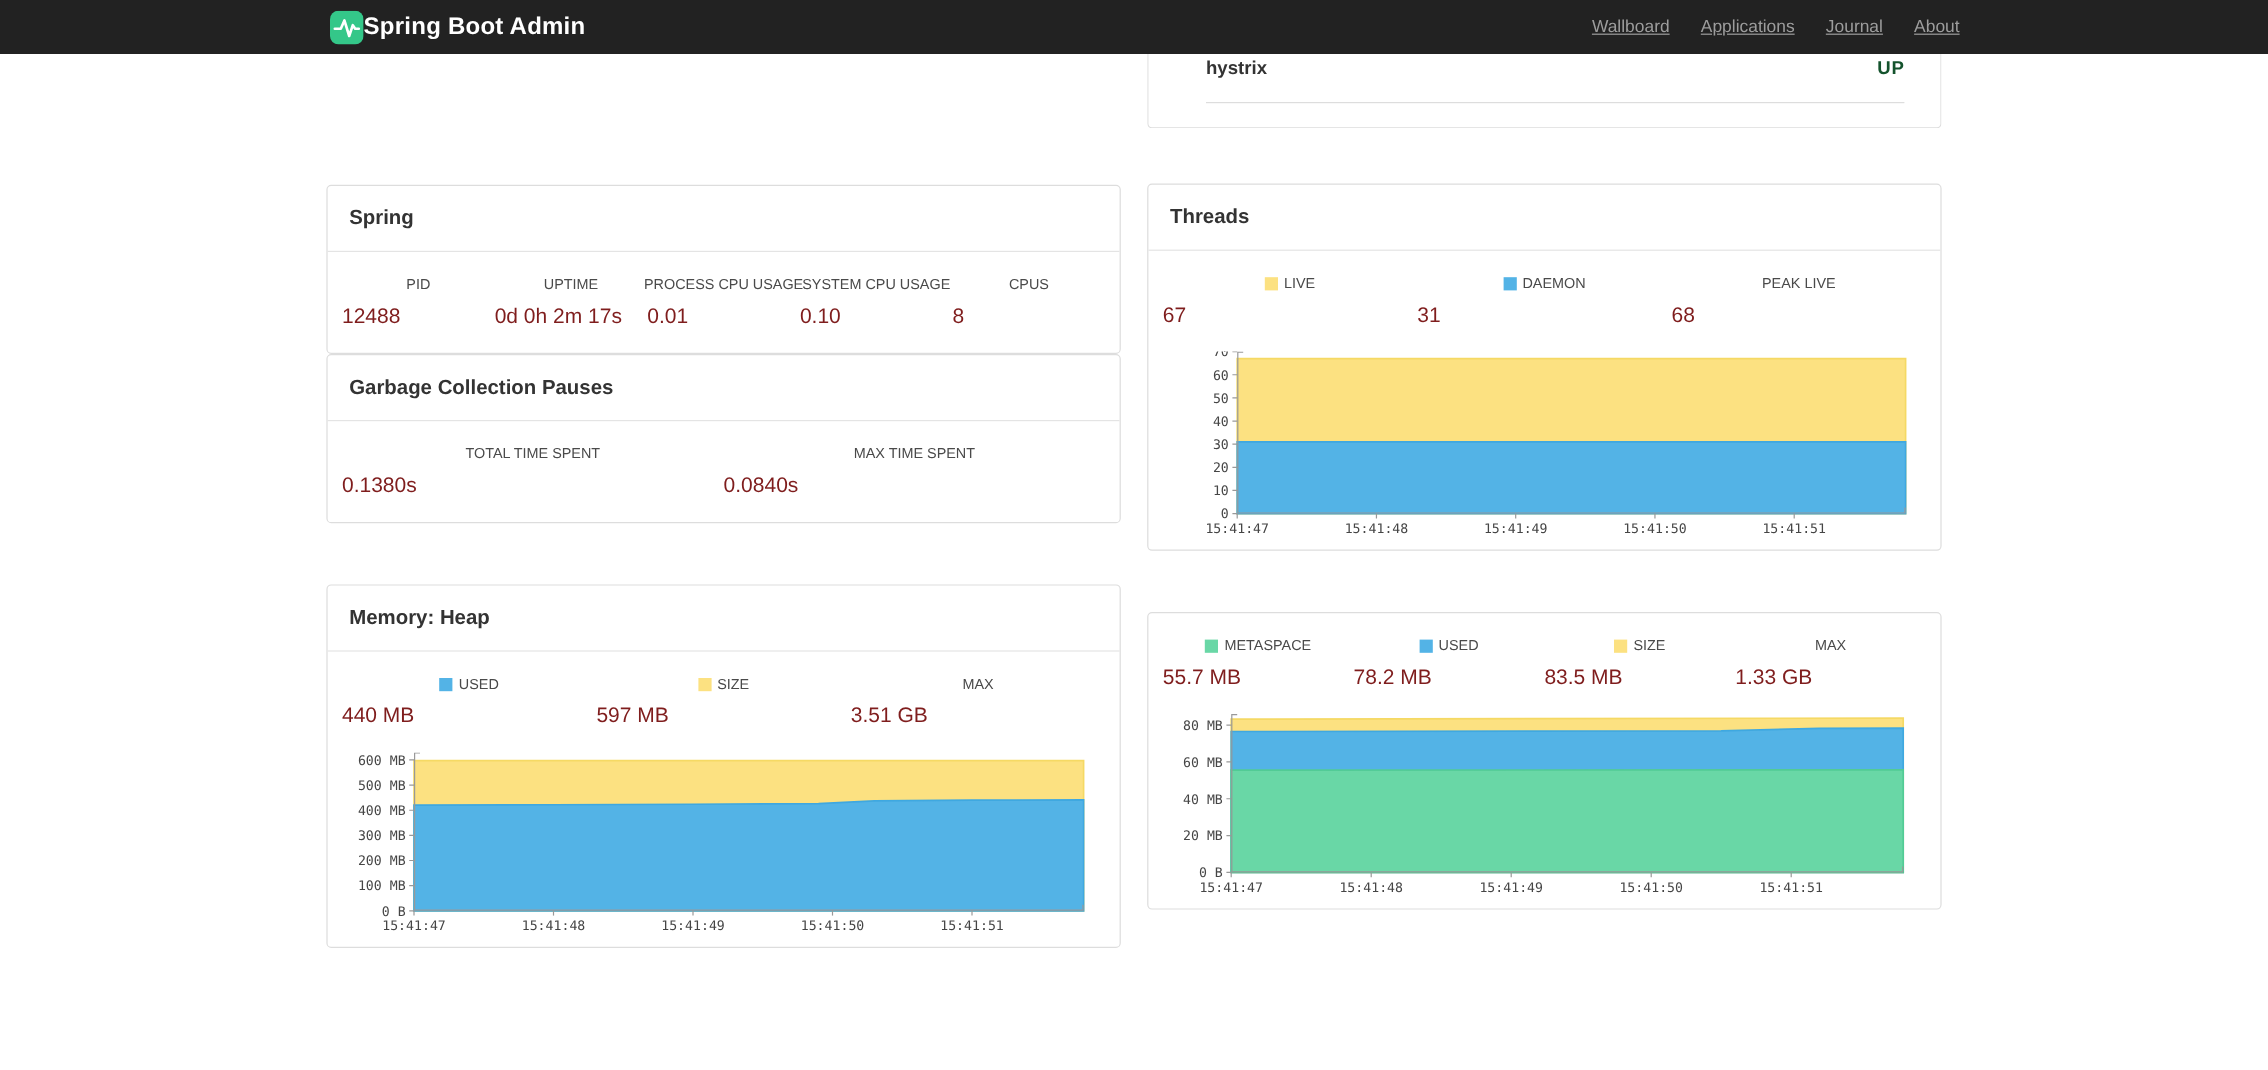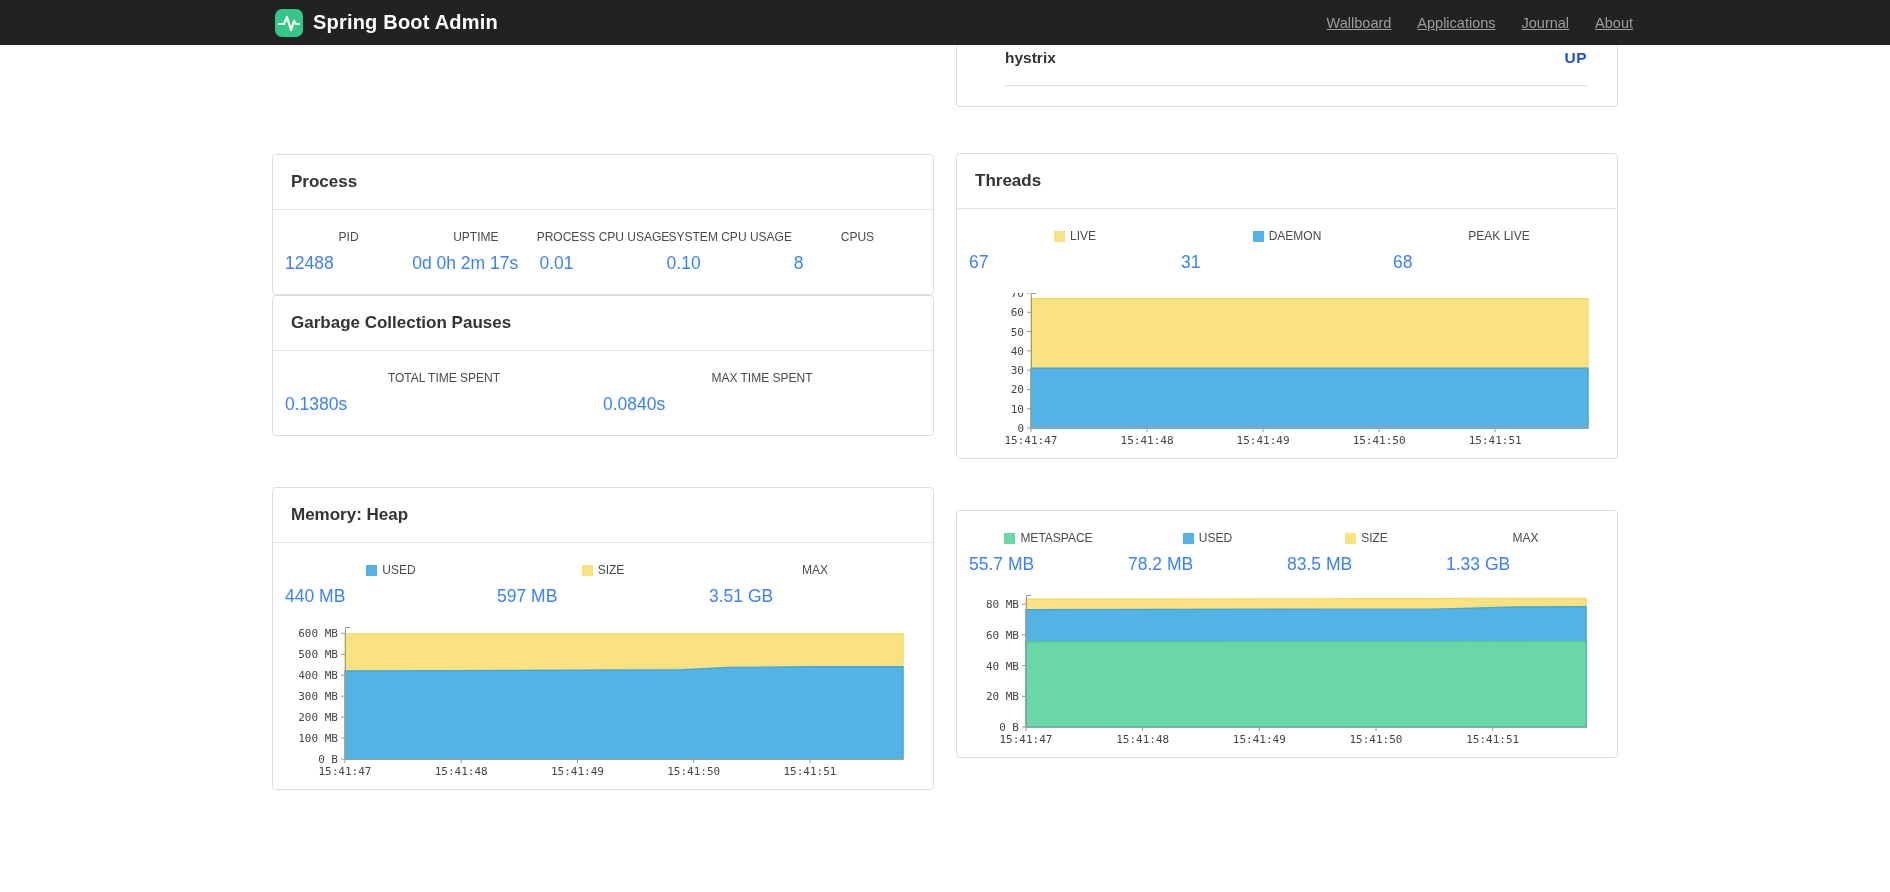--- a/index.html
+++ b/index.html
@@ -6,21 +6,21 @@
   html,body { margin:0; padding:0; }
   body {
     width:1890px; height:892px; overflow:hidden;
     background:#ffffff; color:#333;
     font-family:"Liberation Sans", sans-serif;
   }
 
   
   .navbar { height:45px; background:#222; display:flex; align-items:center; }
   .nav-inner { width:1376px; margin:0 auto; display:flex; align-items:center; justify-content:space-between; }
-  .brand { display:flex; align-items:center; gap:10px; cursor:pointer;padding-left:18px; }
+  .brand { display:flex; align-items:center; cursor:pointer;padding-left:18px; }
   .brand-text { color:#fff; font-size:20px; font-weight:bold; letter-spacing:0.2px; }
   .nav-links { display:flex; align-items:center; }
   .nav-link { color:#9d9d9d; font-size:14.5px; padding:0 13px; cursor:pointer;text-decoration:underline; }
   .nav-link:last-child { padding-right:0; }
 
   
   .content { width:1346px; margin:0 auto; display:flex; gap:22px; }
   .col { width:662px; display:flex; flex-direction:column; }
   .col-left { padding-top:109px; }
 
@@ -36,21 +36,21 @@
   }
 
   .stats { display:flex; padding:20px 12px; }
   .stat { flex:1; min-width:0; }
   .stat-label {
     font-size:12px; color:#4a4a4a; white-space:nowrap;
     display:flex; align-items:center; justify-content:center; gap:5px;
     height:14px;
   }
   .sq { width:11px; height:11px; display:inline-block; flex:none; }
-  .stat-value { font-size:17.5px; color:#3b82f6; margin-top:9px; }
+  .stat-value { font-size:17.5px; color:#7f1d1d; margin-top:9px; }
 
   .chart-wrap { padding:0 0 4px 14px; }
   svg.chart { display:block; }
   svg.chart text { font-family:"DejaVu Sans Mono", monospace; font-size:11px; fill:#454545; }
 
   
   .status-row {
     margin:0 30px 0 48px; height:41px; padding-top:4px;
     border-bottom:1px solid #ddd;
     display:flex; justify-content:space-between; align-items:flex-start;
@@ -79,21 +79,21 @@
       <span class="nav-link">About</span>
     </nav>
   </div>
 </header>
 
 <div class="content">
 
   <div class="col col-left">
 
     <section class="panel">
-      <div class="panel-heading">Process</div>
+      <div class="panel-heading">Spring</div>
       <div class="stats">
         <div class="stat">
           <div class="stat-label">PID</div>
           <div class="stat-value">12488</div>
         </div>
         <div class="stat">
           <div class="stat-label">UPTIME</div>
           <div class="stat-value">0d 0h 2m 17s</div>
         </div>
         <div class="stat">
@@ -180,21 +180,21 @@
       </div>
     </section>
 
   </div>
 
   <div class="col">
 
     <section class="panel panel-cut">
       <div class="status-row">
         <span>hystrix</span>
-        <span class="status-up" style="color: #1d4ed8;">UP</span>
+        <span class="status-up" style="color: #14532d;">UP</span>
       </div>
     </section>
 
     <section class="panel mt-46">
       <div class="panel-heading">Threads</div>
       <div class="stats">
         <div class="stat">
           <div class="stat-label">
             <span class="sq" style="background-color: rgb(252, 225, 129);"></span>
             <span>LIVE</span>

